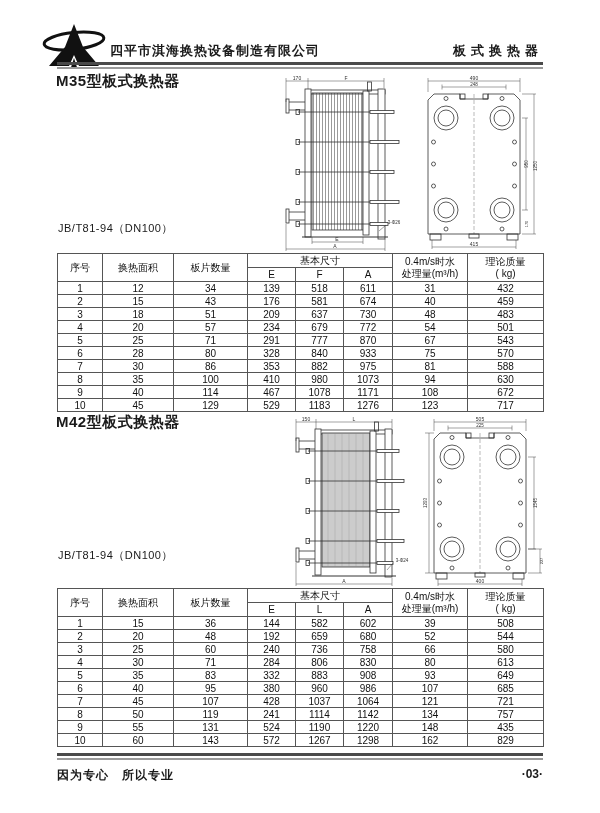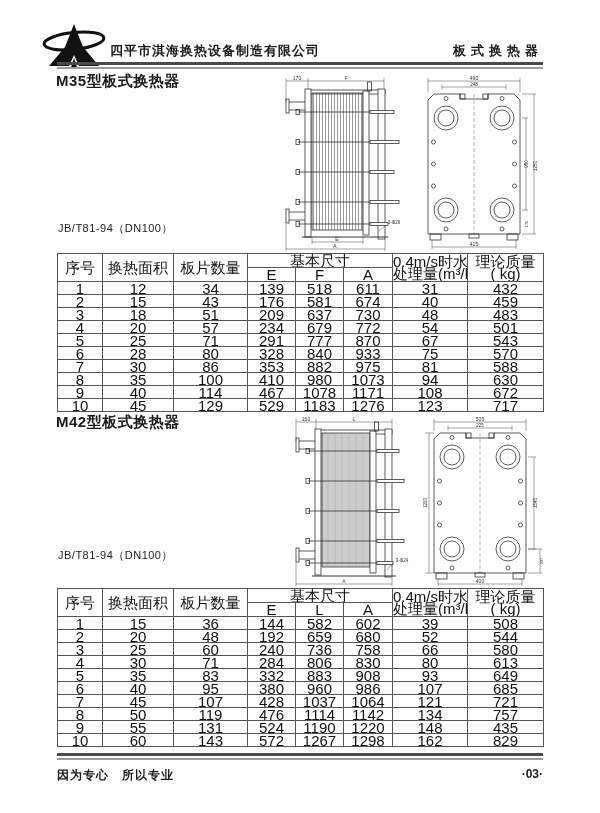--- a/index.html
+++ b/index.html
@@ -16,21 +16,21 @@
   .rule.r1{top:62px;height:3px;}
   .rule.r2{top:67px;height:2px;background:#9a9a9a;}
   .rule.f1{top:753px;height:3px;}
   .rule.f2{top:758px;height:2px;background:#9a9a9a;}
   
   .sec-title{left:56px;font-size:15px;font-weight:bold;letter-spacing:0.5px;}
   .std{left:58px;font-size:11px;letter-spacing:0.5px;}
   
   table.spec{
     position:absolute;left:57px;border-collapse:collapse;width:486px;
-    table-layout:fixed;font-size:15px;color:#111;
+    table-layout:fixed;font-size:10px;color:#111;
     border:1.5px solid #333;
   }
   table.spec th,table.spec td{
     border:1px solid #555;text-align:center;vertical-align:middle;
     padding:0;font-weight:normal;height:12px;line-height:11px;
     overflow:hidden;white-space:nowrap;
   }
   table.spec thead th{height:13px;}
   table.spec th.twoline{line-height:12px;margin-left:16px;}
   
@@ -466,21 +466,21 @@
           <td>428</td>
           <td>1037</td>
           <td>1064</td>
           <td>121</td>
           <td>721</td>
         </tr>
         <tr>
           <td>8</td>
           <td>50</td>
           <td>119</td>
-          <td>476</td>
+          <td>241</td>
           <td>1114</td>
           <td>1142</td>
           <td>134</td>
           <td>757</td>
         </tr>
         <tr>
           <td>9</td>
           <td>55</td>
           <td>131</td>
           <td>524</td>

